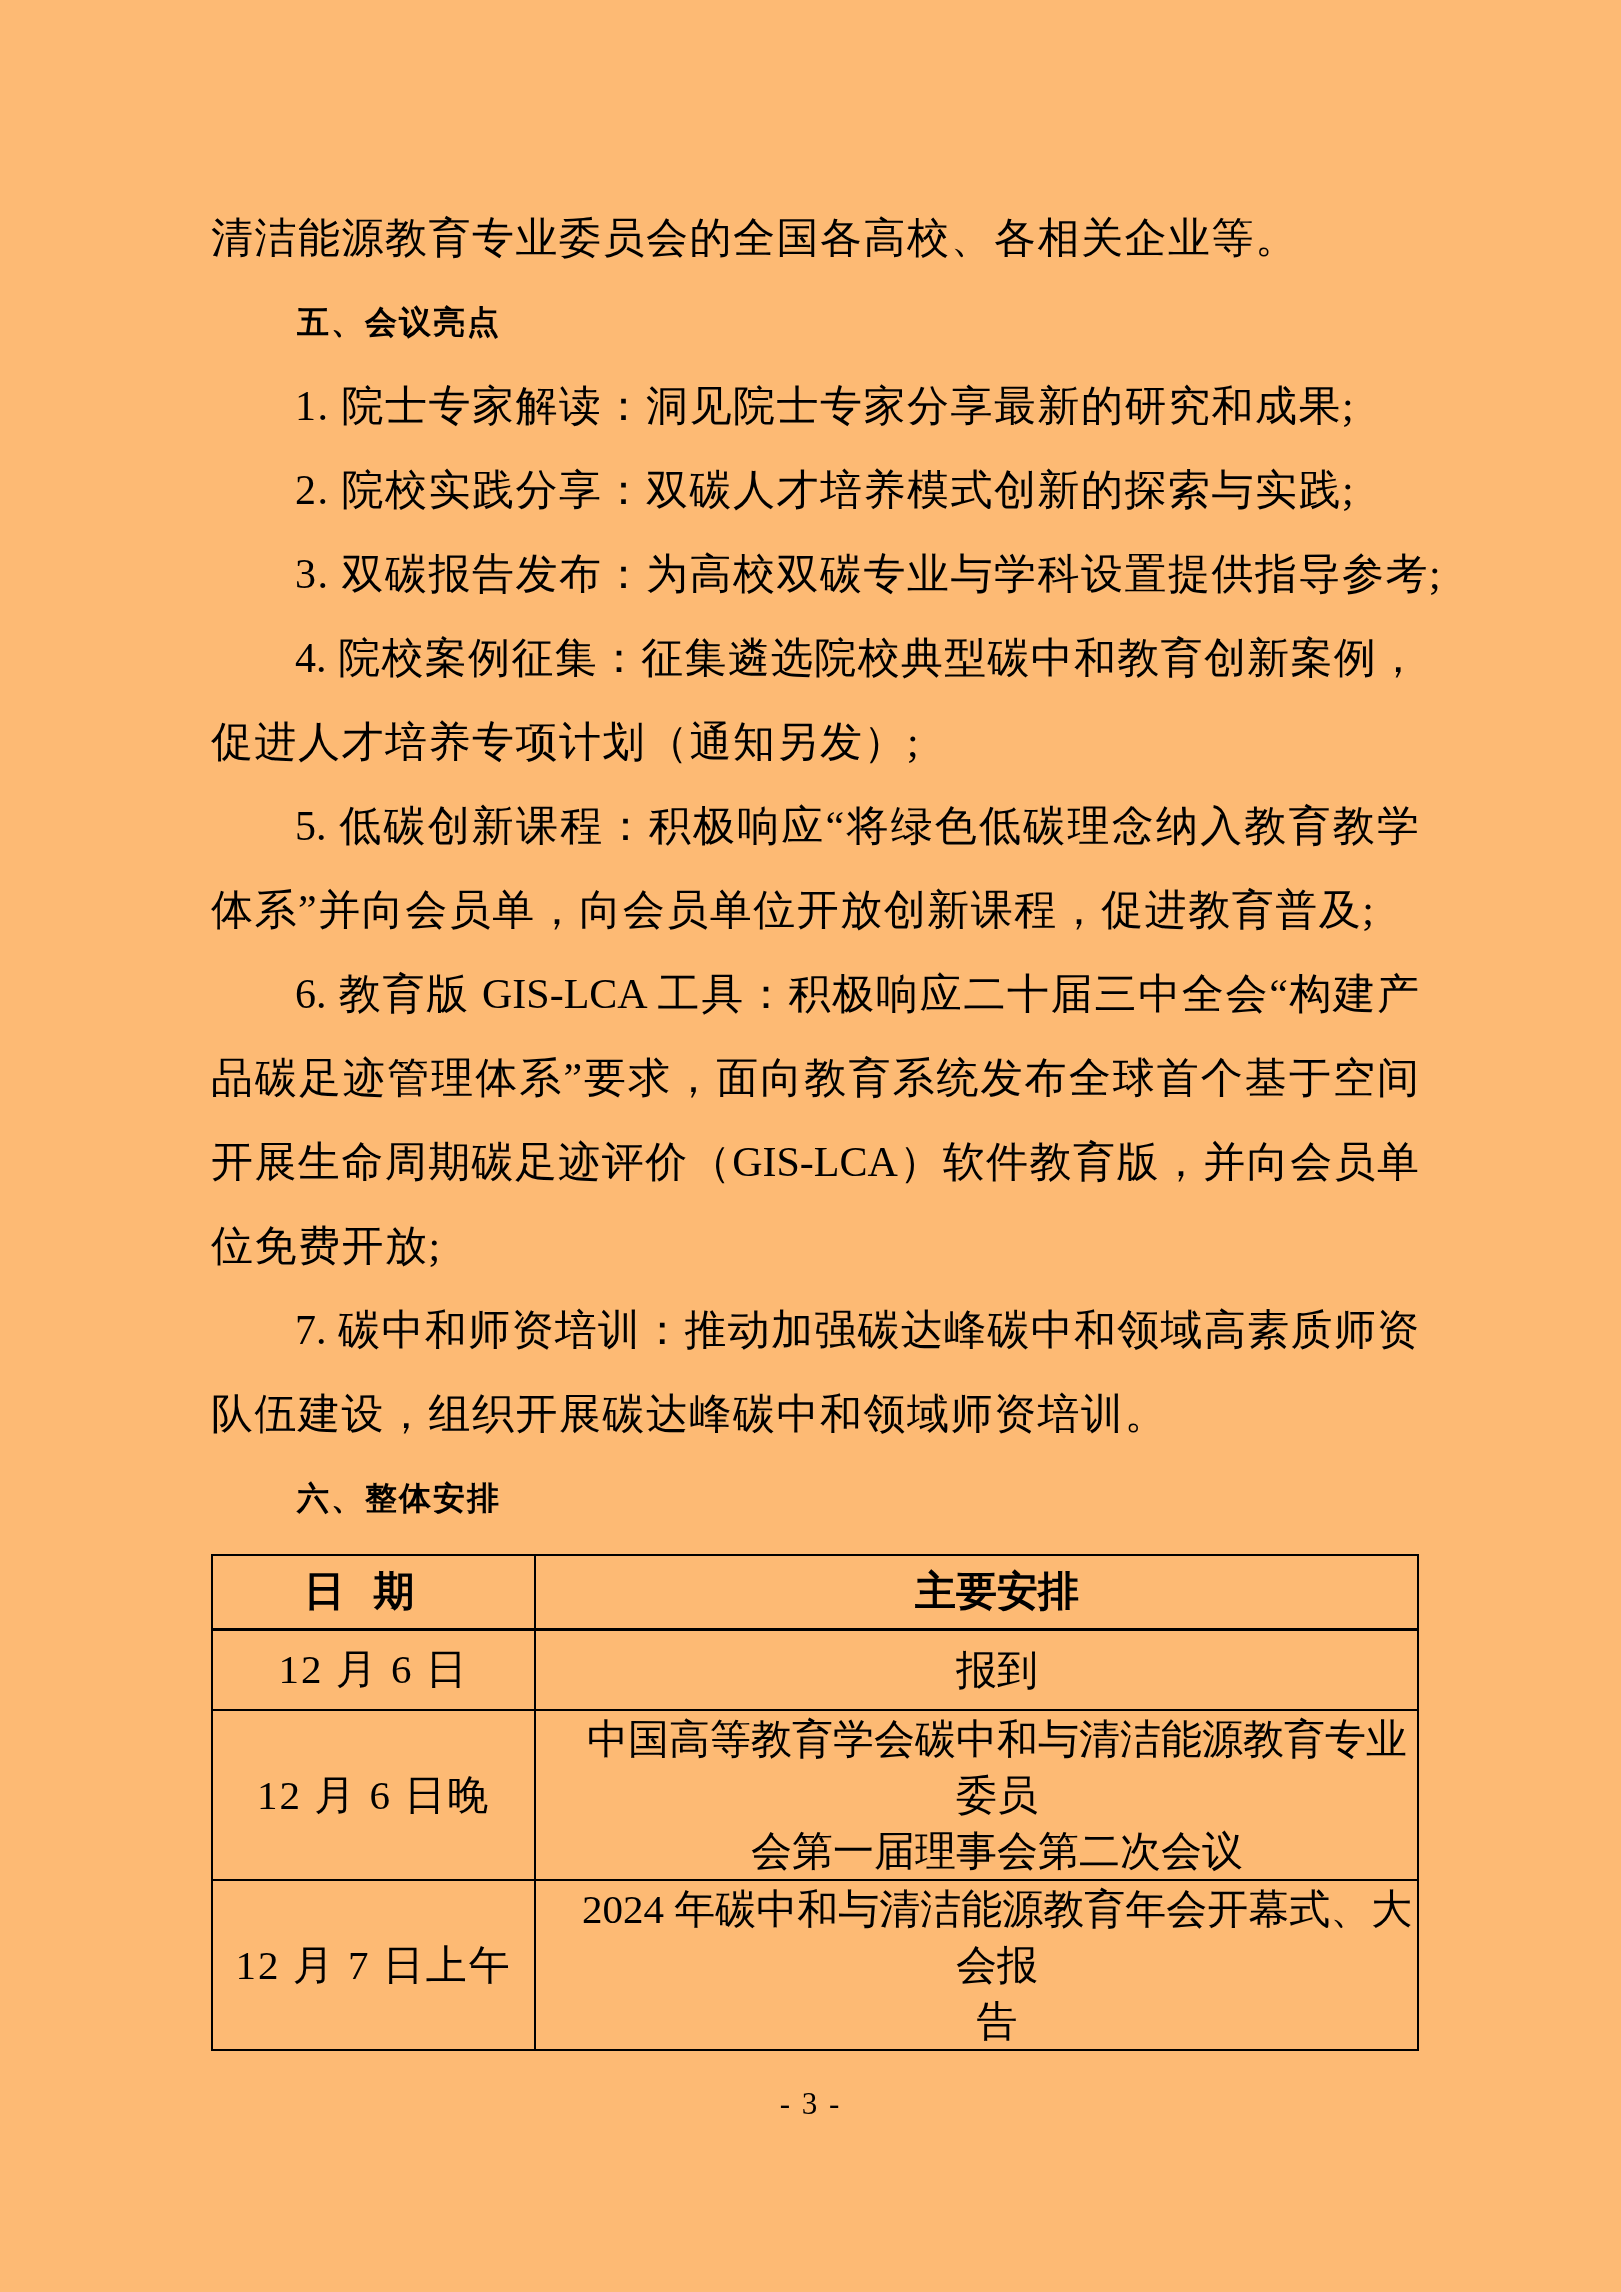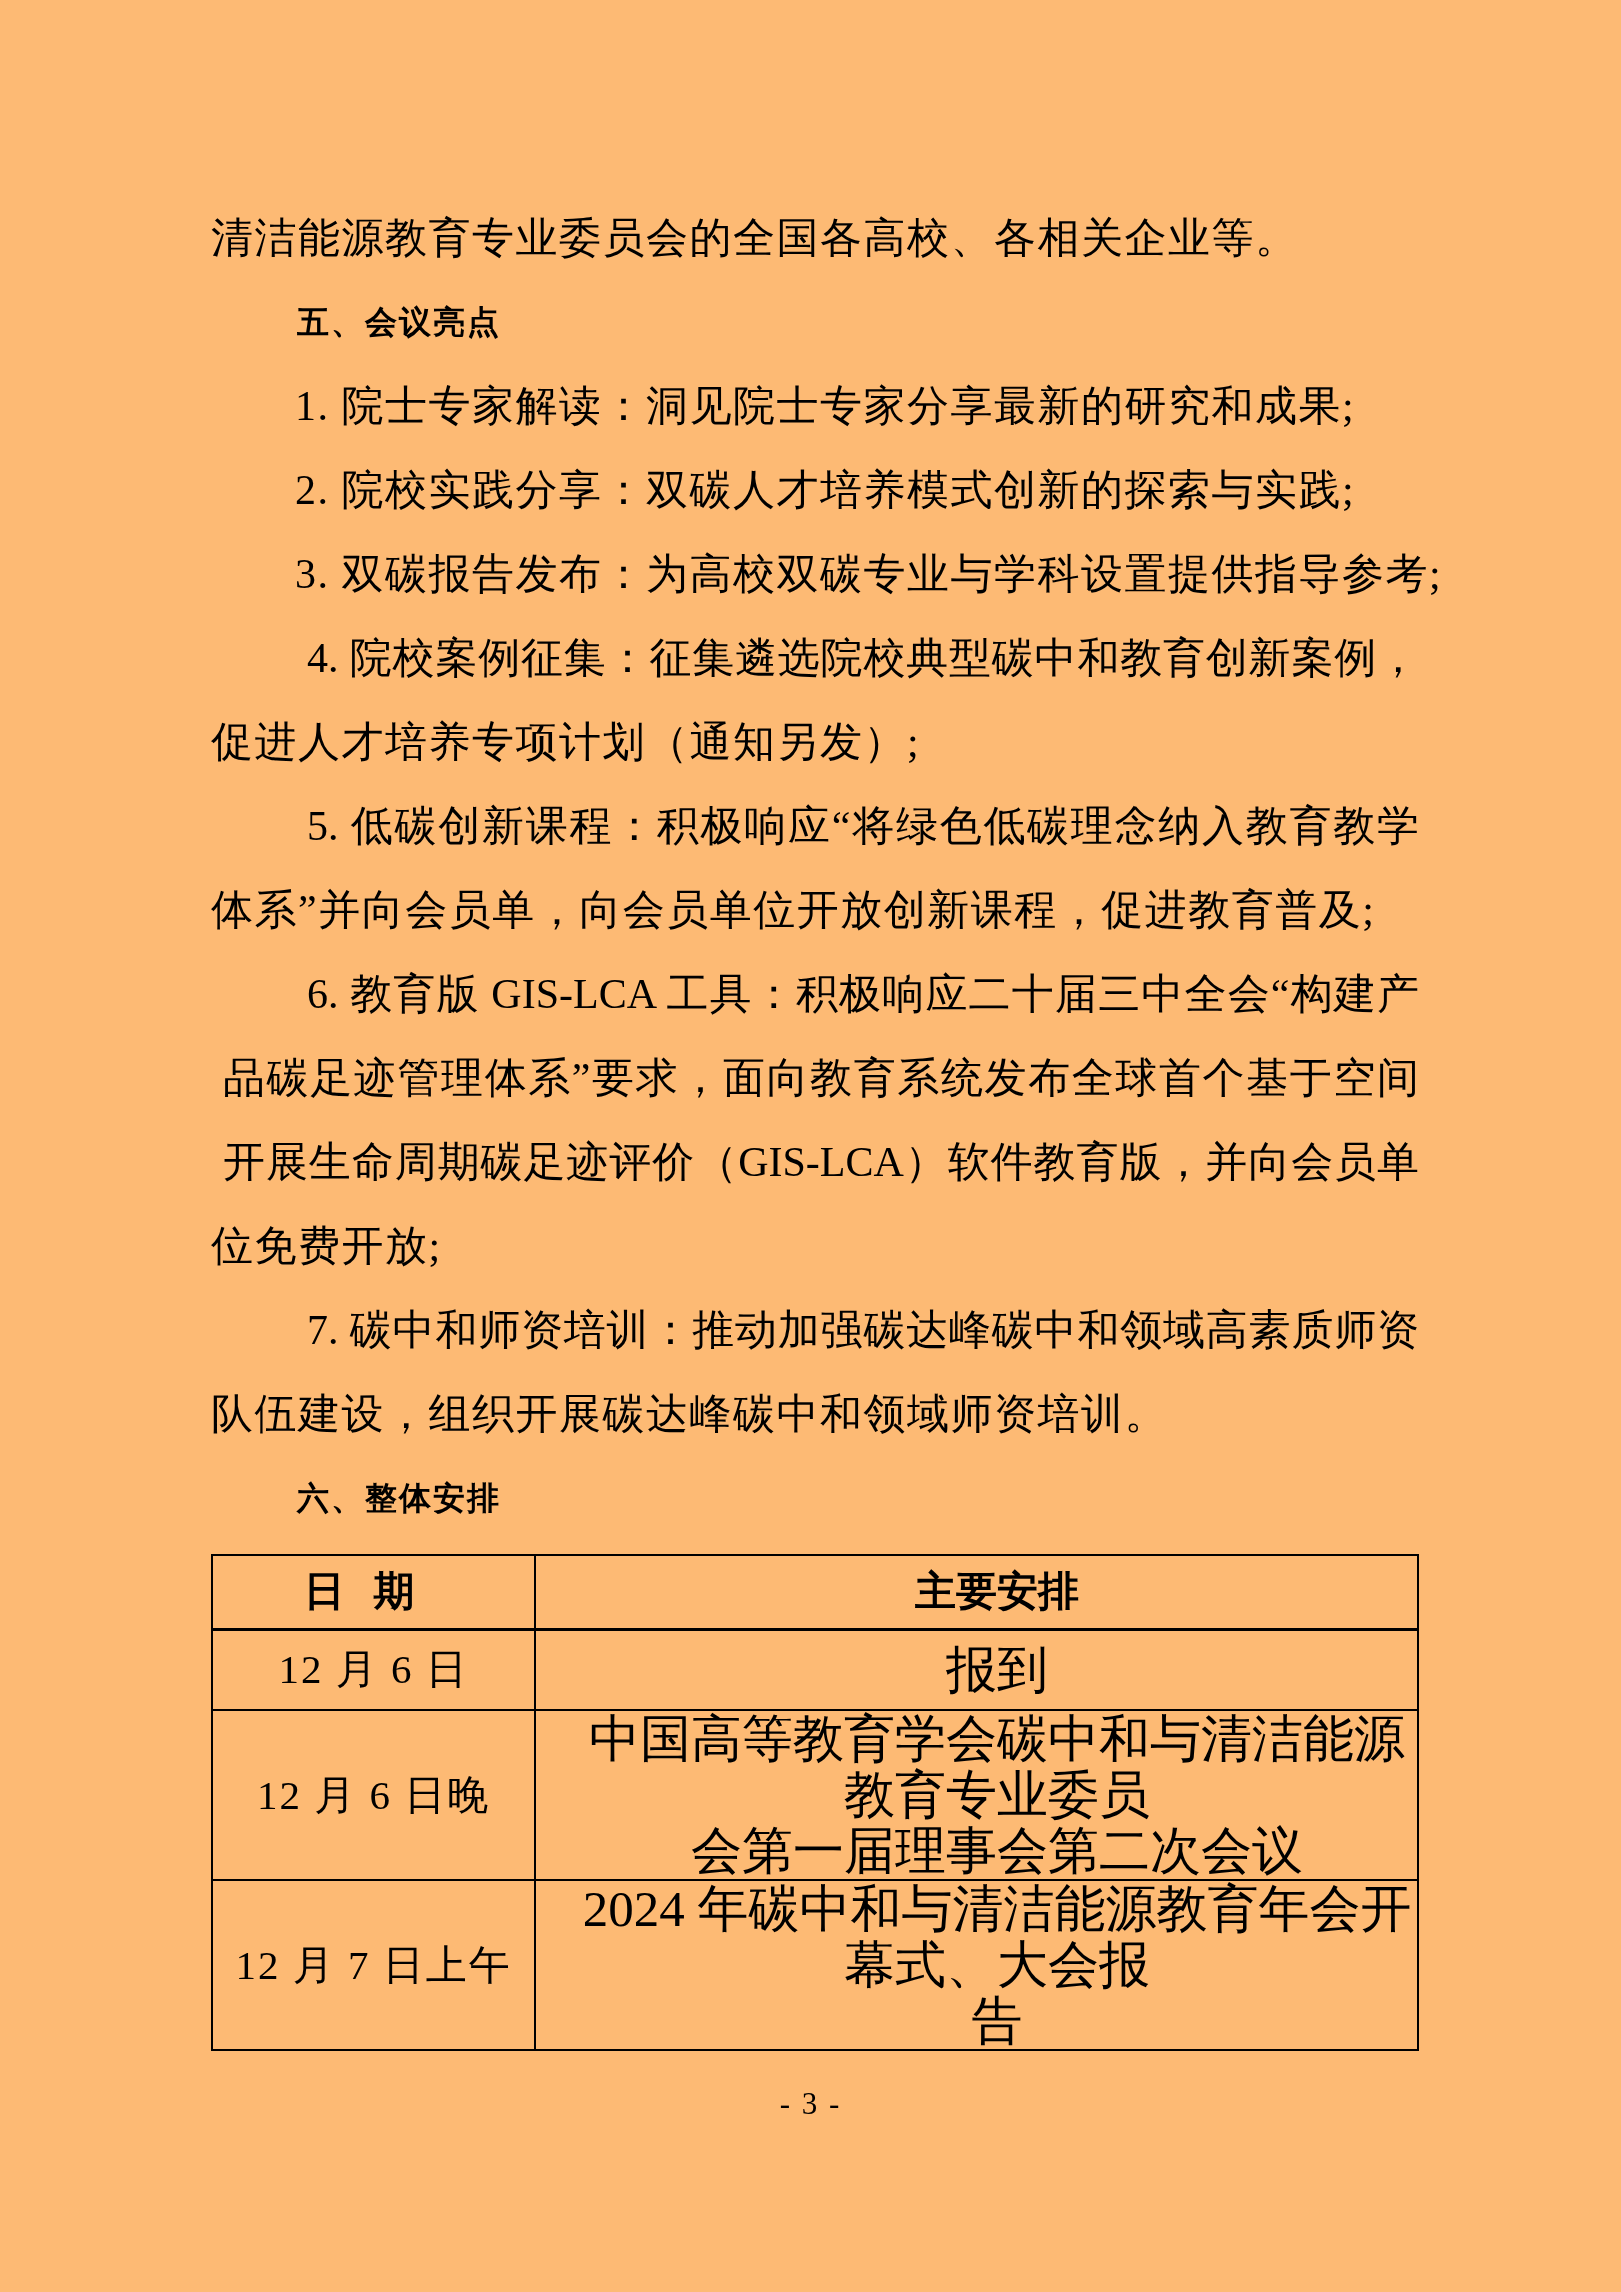--- a/index.html
+++ b/index.html
@@ -11,21 +11,20 @@
   .content { position:absolute; left:211px; top:196px; width:1208px; }
   .line {
     height:84px; line-height:84px; font-size:42px;
     letter-spacing:1.5px; white-space:nowrap;
   }
   .line.indent { text-indent:84px; }
   .line.just {
     white-space:normal; letter-spacing:0;
     text-align:justify; text-align-last:justify;
     overflow:hidden;
-    margin-left:12px;
   }
   .heading {
     height:84px; line-height:84px; font-size:32px; font-weight:bold;
     font-family:"Liberation Sans","DejaVu Sans",sans-serif;
     text-indent:86px; letter-spacing:2px; white-space:nowrap;
   }
   table.schedule {
     position:absolute; left:211px; top:1554px; width:1208px;
     border-collapse:collapse; table-layout:fixed;
     border:2.9px solid #000;
@@ -37,21 +36,21 @@
   .schedule .col-date { width:323px; }
   .schedule th { font-weight:bold; border-bottom:3.9px solid #000; }
   .schedule th.hdr-date { letter-spacing:0.7em; }
   .schedule td.date-cell, .schedule th.hdr-date { border-right:2px solid #000; }
   .schedule td.arr-cell, .schedule th.hdr-arr { border-left:2px solid #000;padding-left:41px; }
   .row-header { height:74px; }
   .row-1 { height:81px; }
   .row-2 { height:154px; }
   .row-3 { height:156px; }
   .date-cell { letter-spacing:2px;margin-top:32px; }
-  .cell-line { line-height:56px; font-size:51px; text-align:center; }
+  .cell-line { line-height:56px; font-size:41px; text-align:center; }
   .footer {
     position:absolute; left:0; top:2086px; width:100%;
     text-align:center; font-size:31px; letter-spacing:2px;
   }
 </style>
 </head>
 <body>
 
 <div class="page">
 

